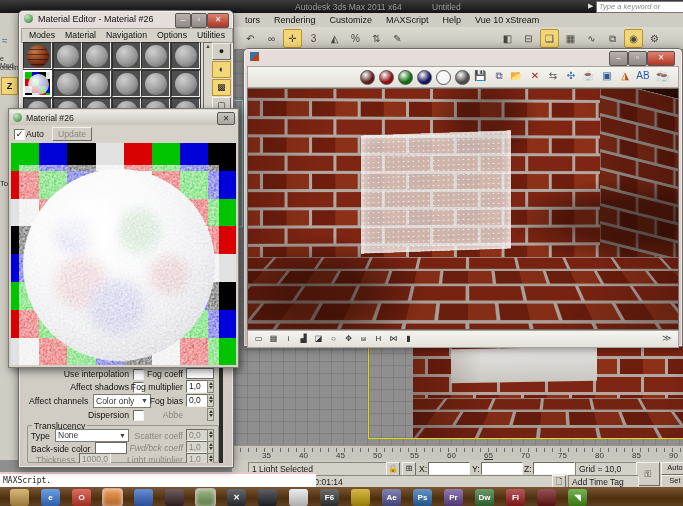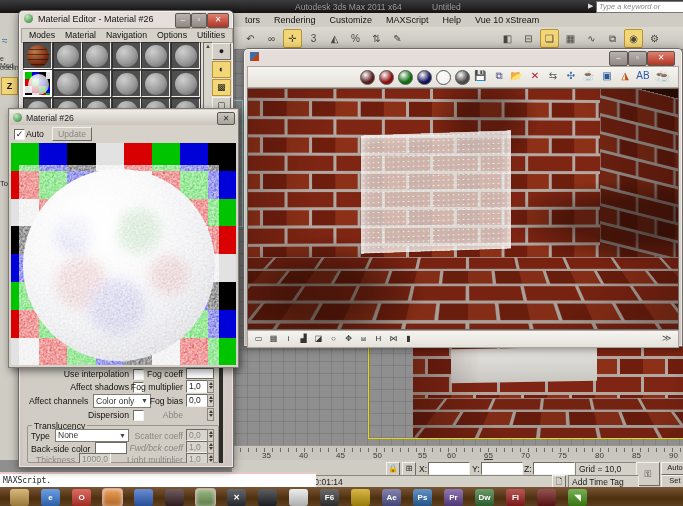--- a/index.html
+++ b/index.html
@@ -150,32 +150,33 @@
     <div class="abs" style="left:0;top:0;width:271px;height:92px;background:radial-gradient(circle at 60% 30%,transparent 55%,rgba(40,10,5,.35));"></div>
   </div>
 </div>
 
 <div class="abs ruler" style="left:232px;top:445px;width:451px;height:15px;">
   <div id="timeline-labels">
       <div class="tl" style="left: 30px;">35</div>
       <div class="tl" style="left: 67px;">40</div>
       <div class="tl" style="left: 104px;">45</div>
       <div class="tl" style="left: 141px;">50</div>
-      <div class="tl" style="left: 186px;">55</div>
+      <div class="tl" style="left: 178px;">55</div>
       <div class="tl" style="left: 215px;">60</div>
       <div class="tl" style="left: 252px; text-decoration: underline;">65</div>
       <div class="tl" style="left: 289px;">70</div>
       <div class="tl" style="left: 326px;">75</div>
       <div class="tl" style="left: 363px;">80</div>
       <div class="tl" style="left: 400px;">85</div>
       <div class="tl" style="left: 437px;">90</div>
     </div>
 </div>
 
 <div class="abs" style="left:232px;top:460px;width:451px;height:27px;background:#cfccc4;">
+  <div class="abs statbox" style="left:16px;top:2px;width:132px;height:12px;">1 Light Selected</div>
   <div class="abs b3" style="left:154px;top:2px;width:12px;height:12px;text-align:center;line-height:11px;font-size:8px;">🔒</div>
   <div class="abs b3" style="left:170px;top:2px;width:12px;height:12px;text-align:center;line-height:11px;font-size:8px;">⊞</div>
   <span class="abs lbl" style="left:187px;top:4px;">X:</span>
   <div class="abs field" style="left:196px;top:2px;width:36px;height:11px;"></div>
   <span class="abs lbl" style="left:240px;top:4px;">Y:</span>
   <div class="abs field" style="left:249px;top:2px;width:36px;height:11px;"></div>
   <span class="abs lbl" style="left:292px;top:4px;">Z:</span>
   <div class="abs field" style="left:301px;top:2px;width:36px;height:11px;"></div>
   <div class="abs statbox" style="left:343px;top:2px;width:56px;height:12px;">Grid = 10,0</div>
   <div class="abs b3" style="left:404px;top:2px;width:22px;height:22px;text-align:center;line-height:22px;">⚿</div>

